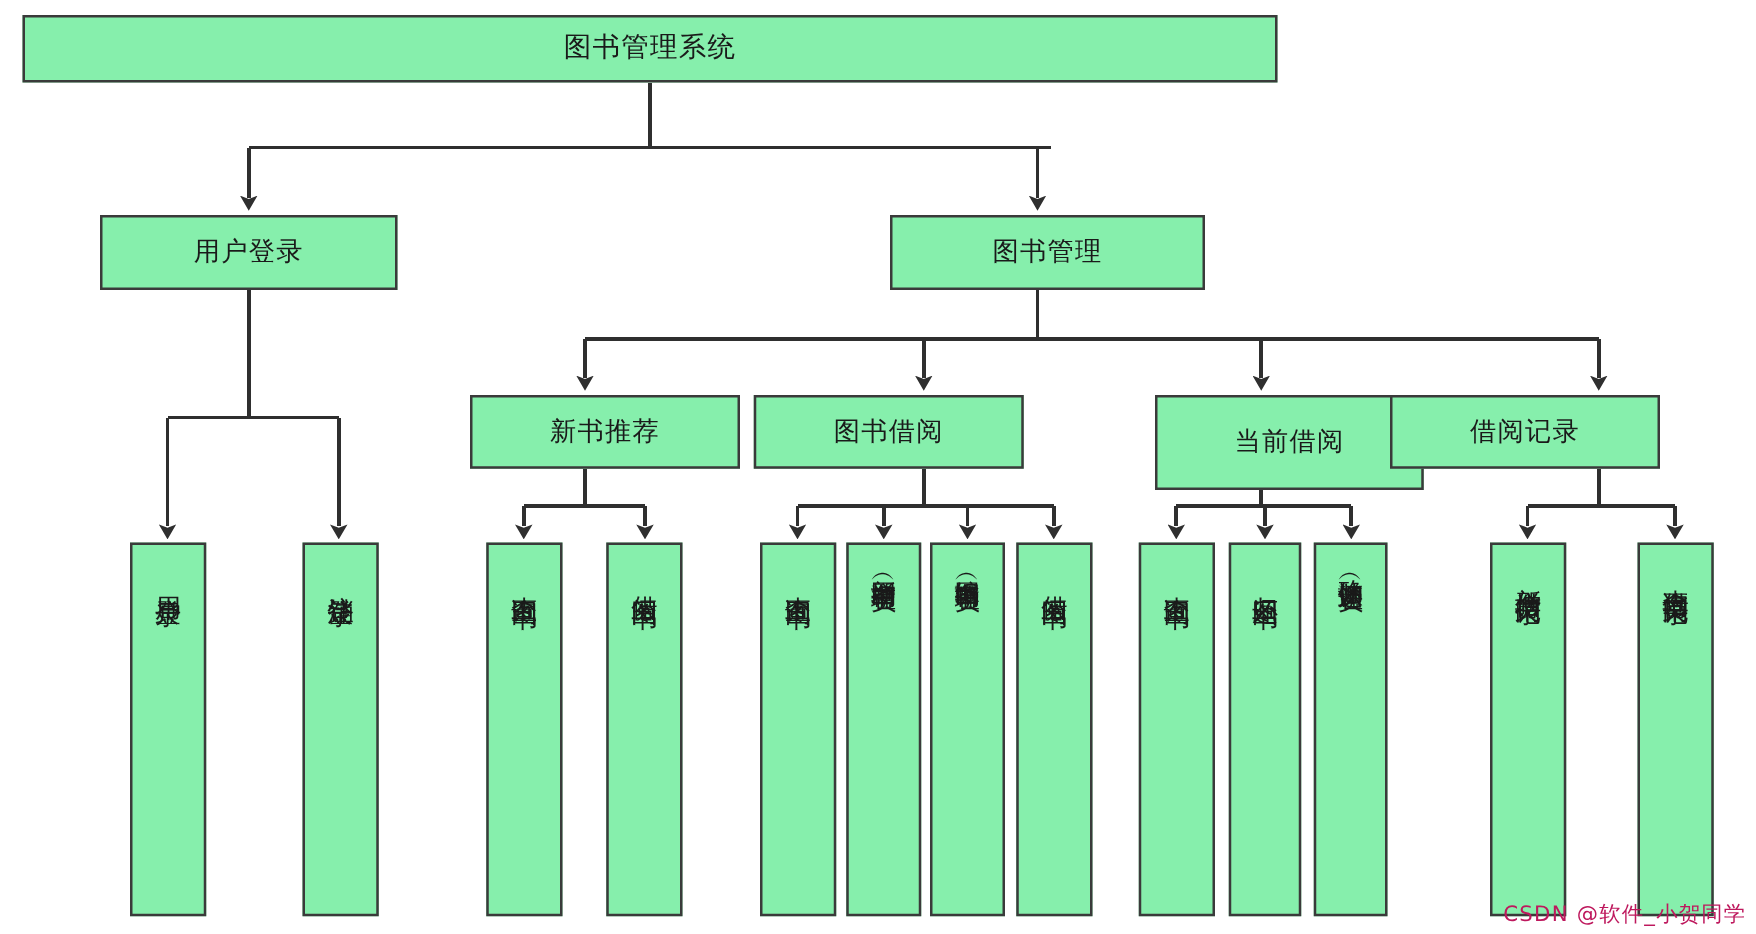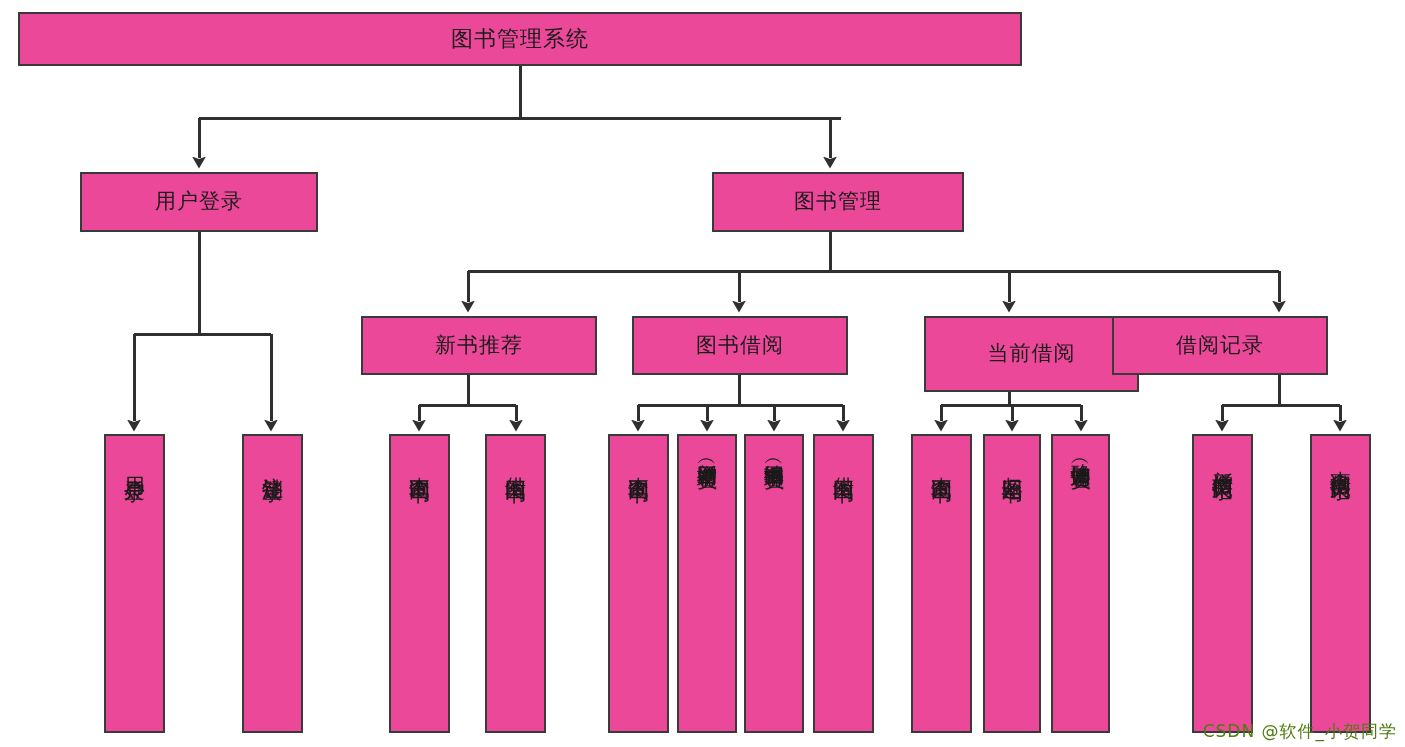--- a/index.html
+++ b/index.html
@@ -17,21 +17,21 @@
   }
   #wires{
     position:absolute;
     left:0; top:0;
     width:1405px; height:747px;
     pointer-events:none;
   }
   .node{
     position:absolute;
     box-sizing:border-box;
-    background:#ec4899;
+    background:#86efac;
     border:2px solid #3a3a3a;
     display:flex;
     align-items:center;
     justify-content:center;
     color:#1a1a1a;
     z-index:2;
   }
   .node.h-label{
     font-size:21px;
     line-height:1.2;
@@ -51,21 +51,21 @@
     letter-spacing:2px;
     white-space:nowrap;
     color:#1a1a1a;
   }
   .vtext.long{ font-size:20px; letter-spacing:1px; }
   #watermark{
     position:absolute;
     right:8px;
     bottom:4px;
     font-size:17px;
-    color:#4d7c0f;
+    color:#be185d;
     letter-spacing:1px;
     z-index:5;
     white-space:nowrap;
     font-family:"DejaVu Sans","Liberation Sans",sans-serif;
   }
 </style>
 </head>
 <body>
 
 <div id="canvas">
@@ -125,25 +125,25 @@
   </div>
 
   <div class="node h-label" style="left:80px; top:172px; width:238px; height:60px;">
     <span>用户登录</span>
   </div>
 
   <div class="node h-label" style="left:712px; top:172px; width:252px; height:60px;">
     <span>图书管理</span>
   </div>
 
-  <div class="node h-label" style="left:361px; top:316px; width:236px; height:59px;">
+  <div class="node h-label" style="left:376px; top:316px; width:216px; height:59px;">
     <span>新书推荐</span>
   </div>
 
-  <div class="node h-label" style="left:632px; top:316px; width:216px; height:59px;">
+  <div class="node h-label" style="left:603px; top:316px; width:216px; height:59px;">
     <span>图书借阅</span>
   </div>
 
   <div class="node h-label" style="left:902px; top:316px; width:215px; height:76px;margin-left:22px;">
     <span>当前借阅</span>
   </div>
 
   <div class="node h-label" style="left:1112px; top:316px; width:216px; height:59px;">
     <span>借阅记录</span>
   </div>

